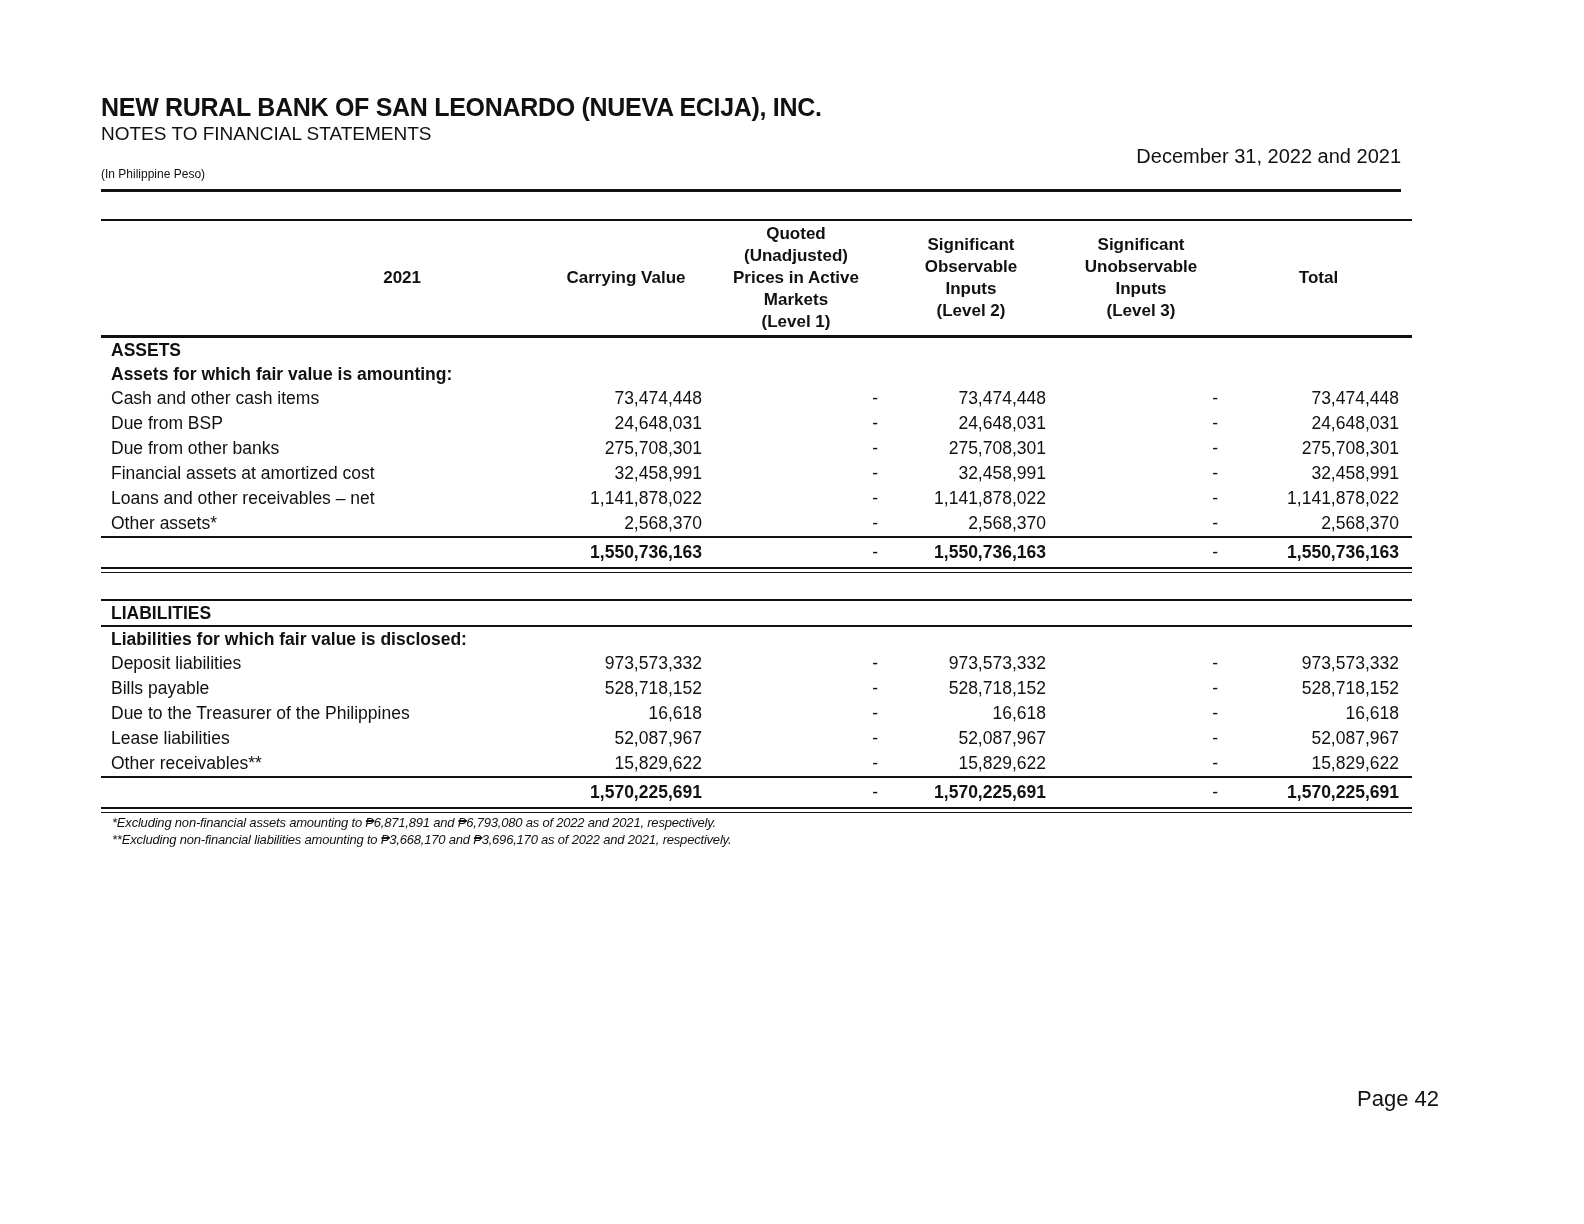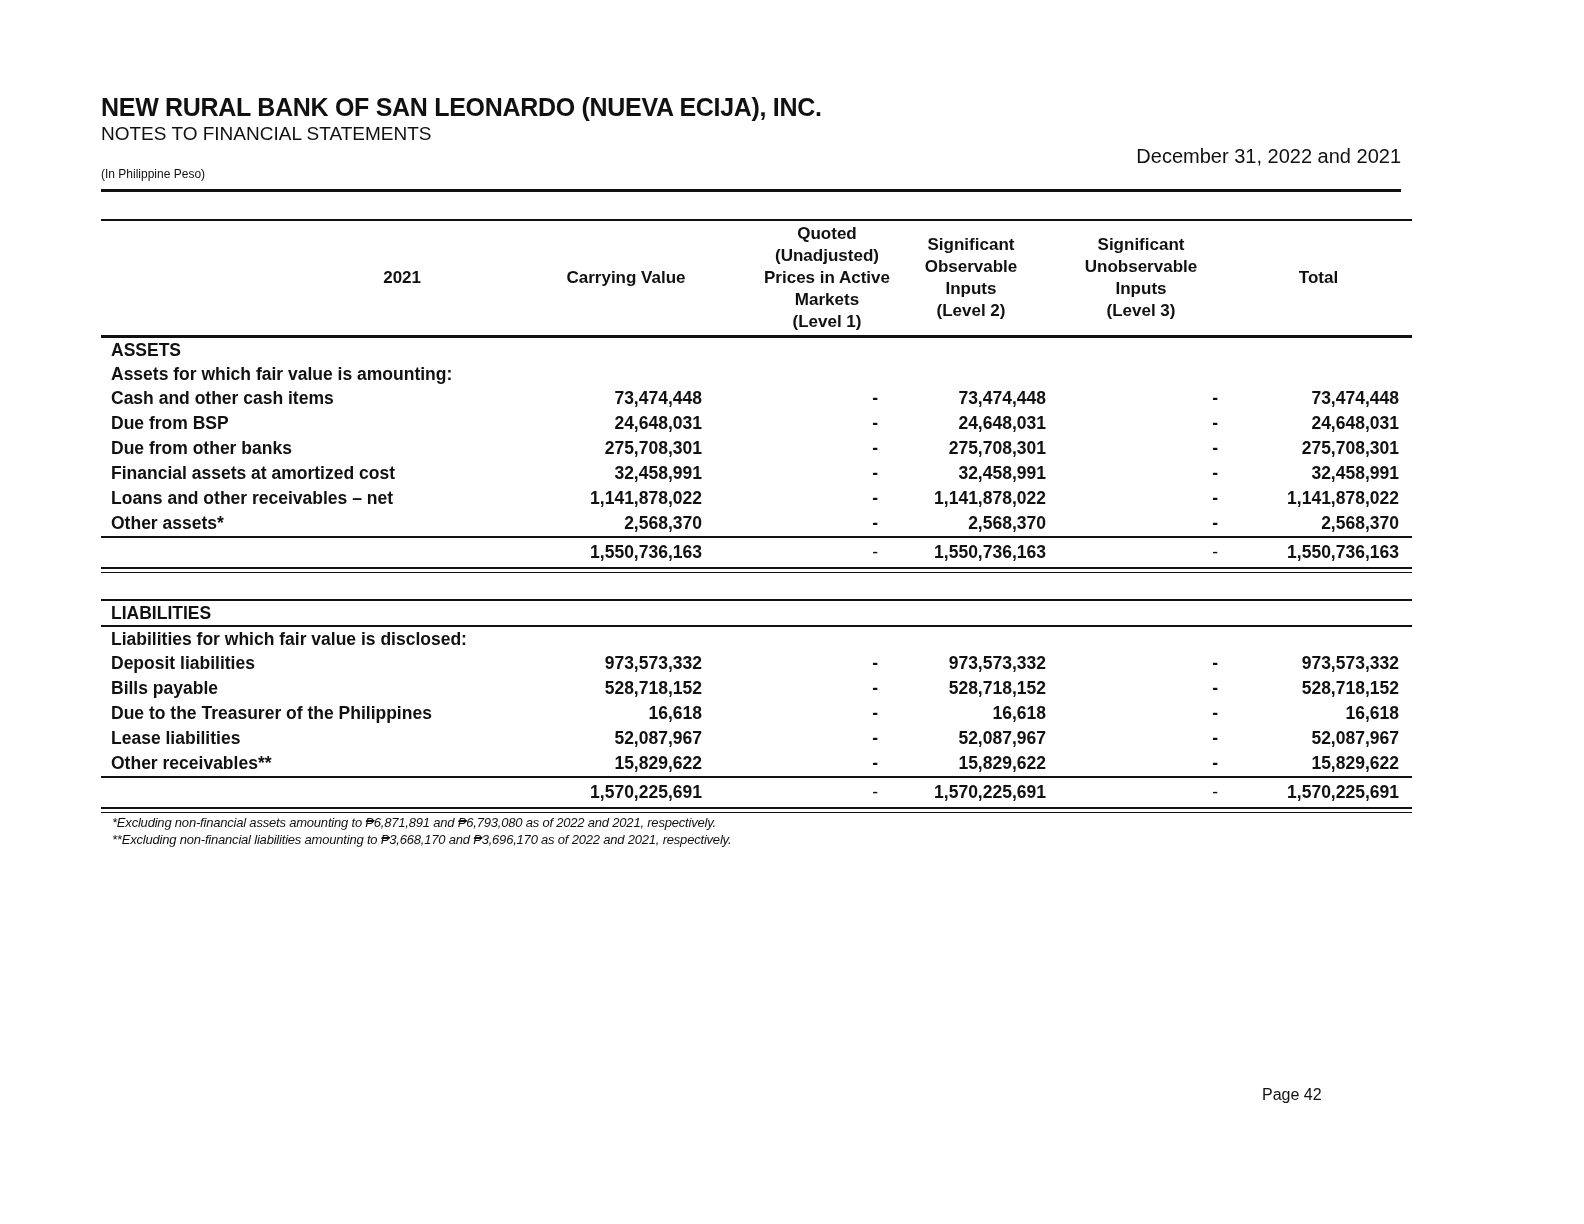--- a/index.html
+++ b/index.html
@@ -15,36 +15,36 @@
     .unit { font-size: 12px; line-height: 15px; }
     .hdr-rule { position: absolute; left: 101px; top: 189px; width: 1300px; height: 3px; background: #111; }
 
     .tbl { position: absolute; left: 101px; top: 219px; width: 1311px; }
     .rule-top { height: 2px; background: #111; }
     .thead { position: relative; height: 114px; font-weight: bold; font-size: 17px; }
     .th { position: absolute; text-align: center; line-height: 22px; display: flex; align-items: center; justify-content: center; height: 114px; top: 0; }
     .th span { white-space: pre-line; }
     .rule-head { height: 3px; background: #111; }
 
-    .row { position: relative; height: 25px; font-size: 17.5px; line-height: 25px; font-weight: bold; }
+    .row { position: relative; height: 25px; font-size: 17.5px; line-height: 25px; }
     .row .lbl { position: absolute; left: 10px; top: 0; white-space: nowrap; }
     .row .c { position: absolute; top: 0; text-align: right; white-space: nowrap; }
     .c1 { left: 470px; width: 131px; }
     .c2 { left: 750px; width: 27px; }
     .c3 { left: 810px; width: 135px; }
     .c4 { left: 1090px; width: 27px; }
     .c5 { left: 1160px; width: 138px; }
     .bold { font-weight: bold; }
     .sec { font-weight: bold; font-size: 17.5px; height: 24px; line-height: 24px; padding-left: 10px; }
     .total-row { height: 29px; line-height: 29px; }
     .line-single { height: 2px; background: #111; }
     .line-double { height: 6px; border-top: 2px solid #111; border-bottom: 1px solid #111; box-sizing: border-box; }
     .spacer { height: 26px; }
     .foot { position: absolute; left: 112px; top: 814px; font-size: 13px; font-style: italic; line-height: 17px; letter-spacing: -0.2px; }
-    .pagenum { position: absolute; left: 1262px; top: 1086px; font-size: 16px; }
+    .pagenum { position: absolute; left: 1357px; top: 1086px; font-size: 22px; }
   </style>
 </head>
 <body>
 
 <div class="page">
   <div class="hdr">
     <div class="company">NEW RURAL BANK OF SAN LEONARDO (NUEVA ECIJA), INC.</div>
     <div class="subtitle">NOTES TO FINANCIAL STATEMENTS</div>
     <div class="date">December 31, 2022 and 2021</div>
     <div class="unit">(In Philippine Peso)</div>
@@ -53,21 +53,21 @@
 
   <div class="tbl">
     <div class="rule-top"></div>
     <div class="thead">
       <div class="th" style="left:120px;width:200px;justify-content:flex-end;">
           <span>2021</span>
         </div>
       <div class="th" style="left:445px;width:160px;justify-content:center;">
           <span>Carrying Value</span>
         </div>
-      <div class="th" style="left:646px;width:160px;">
+      <div class="th" style="left:615px;width:160px;">
           <span>Quoted
 (Unadjusted)
 Prices in Active
 Markets
 (Level 1)</span>
         </div>
       <div class="th" style="left:795px;width:150px;">
           <span>Significant
 Observable
 Inputs

